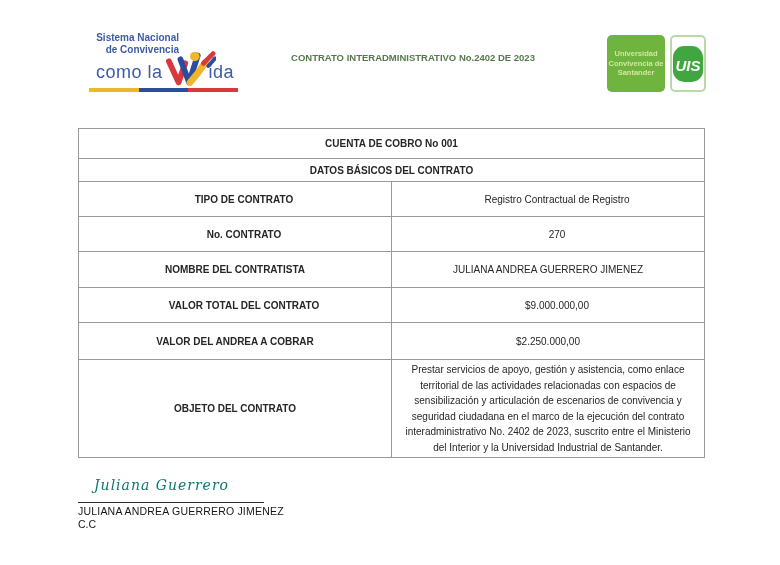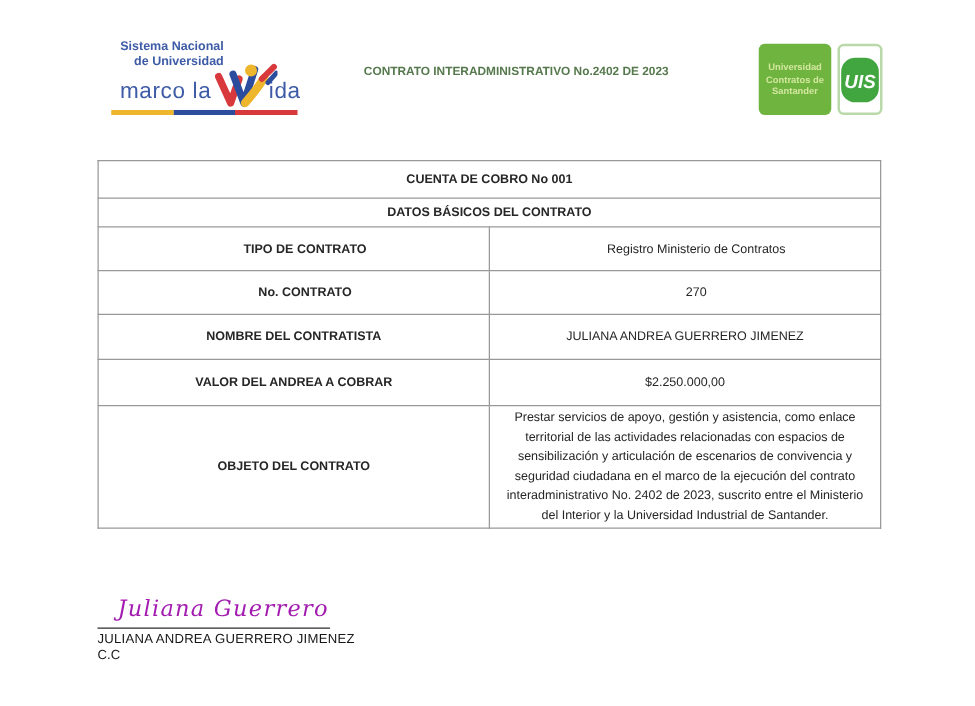--- a/index.html
+++ b/index.html
@@ -36,36 +36,36 @@
                       font-size:10px; padding:2px 6px; }
   td.th  { font-weight:bold; font-size:10px; }
   td.lbl { font-weight:bold; width:186px; }
   td.val { }
   td.objeto { font-size:8.8px; line-height:1.55; padding:4px 10px; }
   tr.h30 td { height:30px; } tr.h23 td { height:23px; } tr.h35 td { height:35px;padding-left:24px; }
   tr.h36 td { height:36px; } tr.h37 td { height:37px; } tr.h71 td { height:71px; }
 
   
   .sig-script { position:absolute; left:94px; top:477px; font-family:"DejaVu Serif", serif;
-                font-style:italic; font-size:18px; color:#a21caf; letter-spacing:1px; }
+                font-style:italic; font-size:14px; color:#0f766e; letter-spacing:1px; }
   .sig-line { position:absolute; left:78px; top:502px; width:186px; border-top:1.5px solid #2c2c2c; }
   .sig-name { position:absolute; left:78px; top:505px; font-size:10.5px; color:#161616; letter-spacing:0.2px; }
   .sig-cc   { position:absolute; left:78px; top:518px; font-size:10.5px; color:#161616; }
 </style>
 </head>
 <body>
 
 <div class="page">
 
   <div class="logo-text">
     <div>Sistema Nacional</div>
-    <div>de Universidad</div>
+    <div>de Convivencia</div>
   </div>
   <div class="logo-big">
-    <span class="pre">marco la</span>
+    <span class="pre">como la</span>
     <span class="logo-emblem">
       <svg width="50" height="36" viewBox="0 0 52 36" aria-hidden="true">
         <path d="M3 11 L13 33 L20 13" fill="none" stroke="#d8393d" stroke-width="6" stroke-linecap="round" stroke-linejoin="round"></path>
         <path d="M15 9 L24 33 L33 5" fill="none" stroke="#2c4d9d" stroke-width="6" stroke-linecap="round" stroke-linejoin="round"></path>
         <circle cx="30" cy="6" r="5" fill="#eeb62c"></circle>
         <path d="M25 33 Q34 23 41 12" fill="none" stroke="#eeb62c" stroke-width="7" stroke-linecap="round"></path>
         <path d="M39 13 L49 3" fill="none" stroke="#d8393d" stroke-width="5" stroke-linecap="round"></path>
         <path d="M44 16 L51 8" fill="none" stroke="#2c4d9d" stroke-width="4" stroke-linecap="round"></path>
       </svg>
     </span>
@@ -76,49 +76,53 @@
     <span style="background:#2c4d9d"></span>
     <span style="background:#d8393d"></span>
   </div>
 
   <div class="title-block">
     <div>CONTRATO INTERADMINISTRATIVO No.2402 DE 2023</div>
   </div>
 
   <div class="badge-green">
     <div>Universidad</div>
-    <div>Contratos de</div>
+    <div>Convivencia de</div>
     <div>Santander</div>
   </div>
   <div class="badge-uis">
     <svg width="36" height="42" viewBox="0 0 34 40">
       <rect x="1" y="1" width="32" height="38" rx="12" fill="#41a63f"></rect>
       <text x="17" y="27" text-anchor="middle" font-size="16" font-weight="bold" font-style="italic" fill="#ffffff" font-family="Liberation Sans, sans-serif">UIS</text>
     </svg>
   </div>
 
   <table class="contract">
     <tbody>
         <tr class="h30">
       <td class="th" colspan="2">CUENTA DE COBRO No 001</td>
     </tr>
     <tr class="h23">
       <td class="th" colspan="2">DATOS BÁSICOS DEL CONTRATO</td>
     </tr>
     <tr class="h35">
       <td class="lbl">TIPO DE CONTRATO</td>
-      <td class="val">Registro Ministerio de Contratos</td>
+      <td class="val">Registro Contractual de Registro</td>
     </tr>
     <tr class="h35">
       <td class="lbl">No. CONTRATO</td>
       <td class="val">270</td>
     </tr>
     <tr class="h36">
       <td class="lbl">NOMBRE DEL CONTRATISTA</td>
       <td class="val">JULIANA ANDREA GUERRERO JIMENEZ</td>
+    </tr>
+    <tr class="h35">
+      <td class="lbl">VALOR TOTAL DEL CONTRATO</td>
+      <td class="val">$9.000.000,00</td>
     </tr>
     <tr class="h37">
       <td class="lbl">VALOR DEL ANDREA A COBRAR</td>
       <td class="val">$2.250.000,00</td>
     </tr>
     <tr class="h71">
       <td class="lbl">OBJETO DEL CONTRATO</td>
       <td class="val objeto">Prestar servicios de apoyo, gestión y asistencia, como enlace territorial de las actividades relacionadas con espacios de sensibilización y articulación de escenarios de convivencia y seguridad ciudadana en el marco de la ejecución del contrato interadministrativo No. 2402 de 2023, suscrito entre el Ministerio del Interior y la Universidad Industrial de Santander.</td>
     </tr>
   </tbody>

